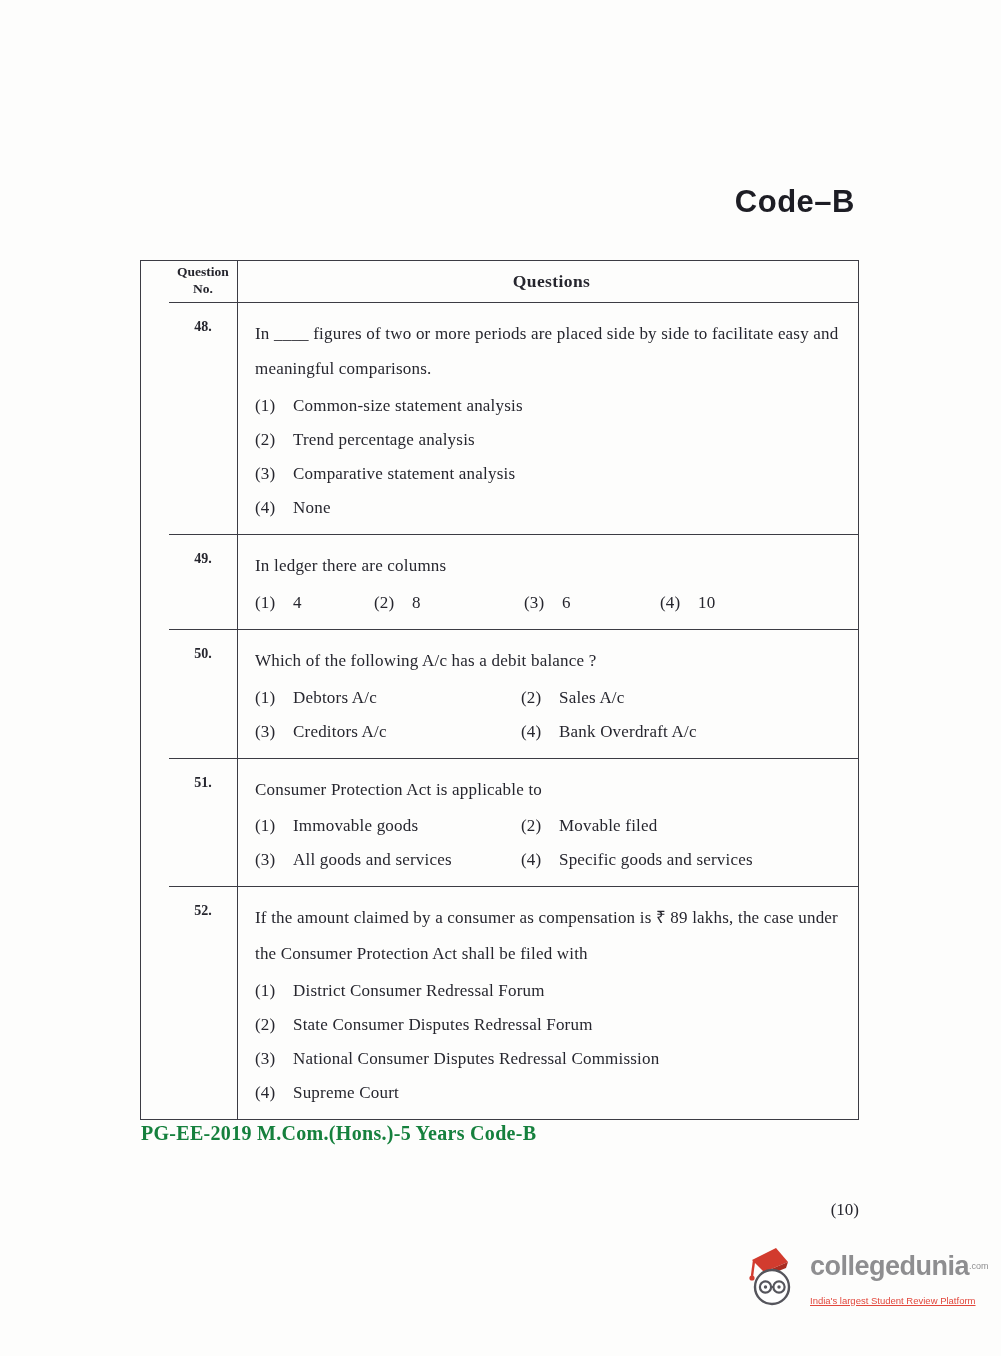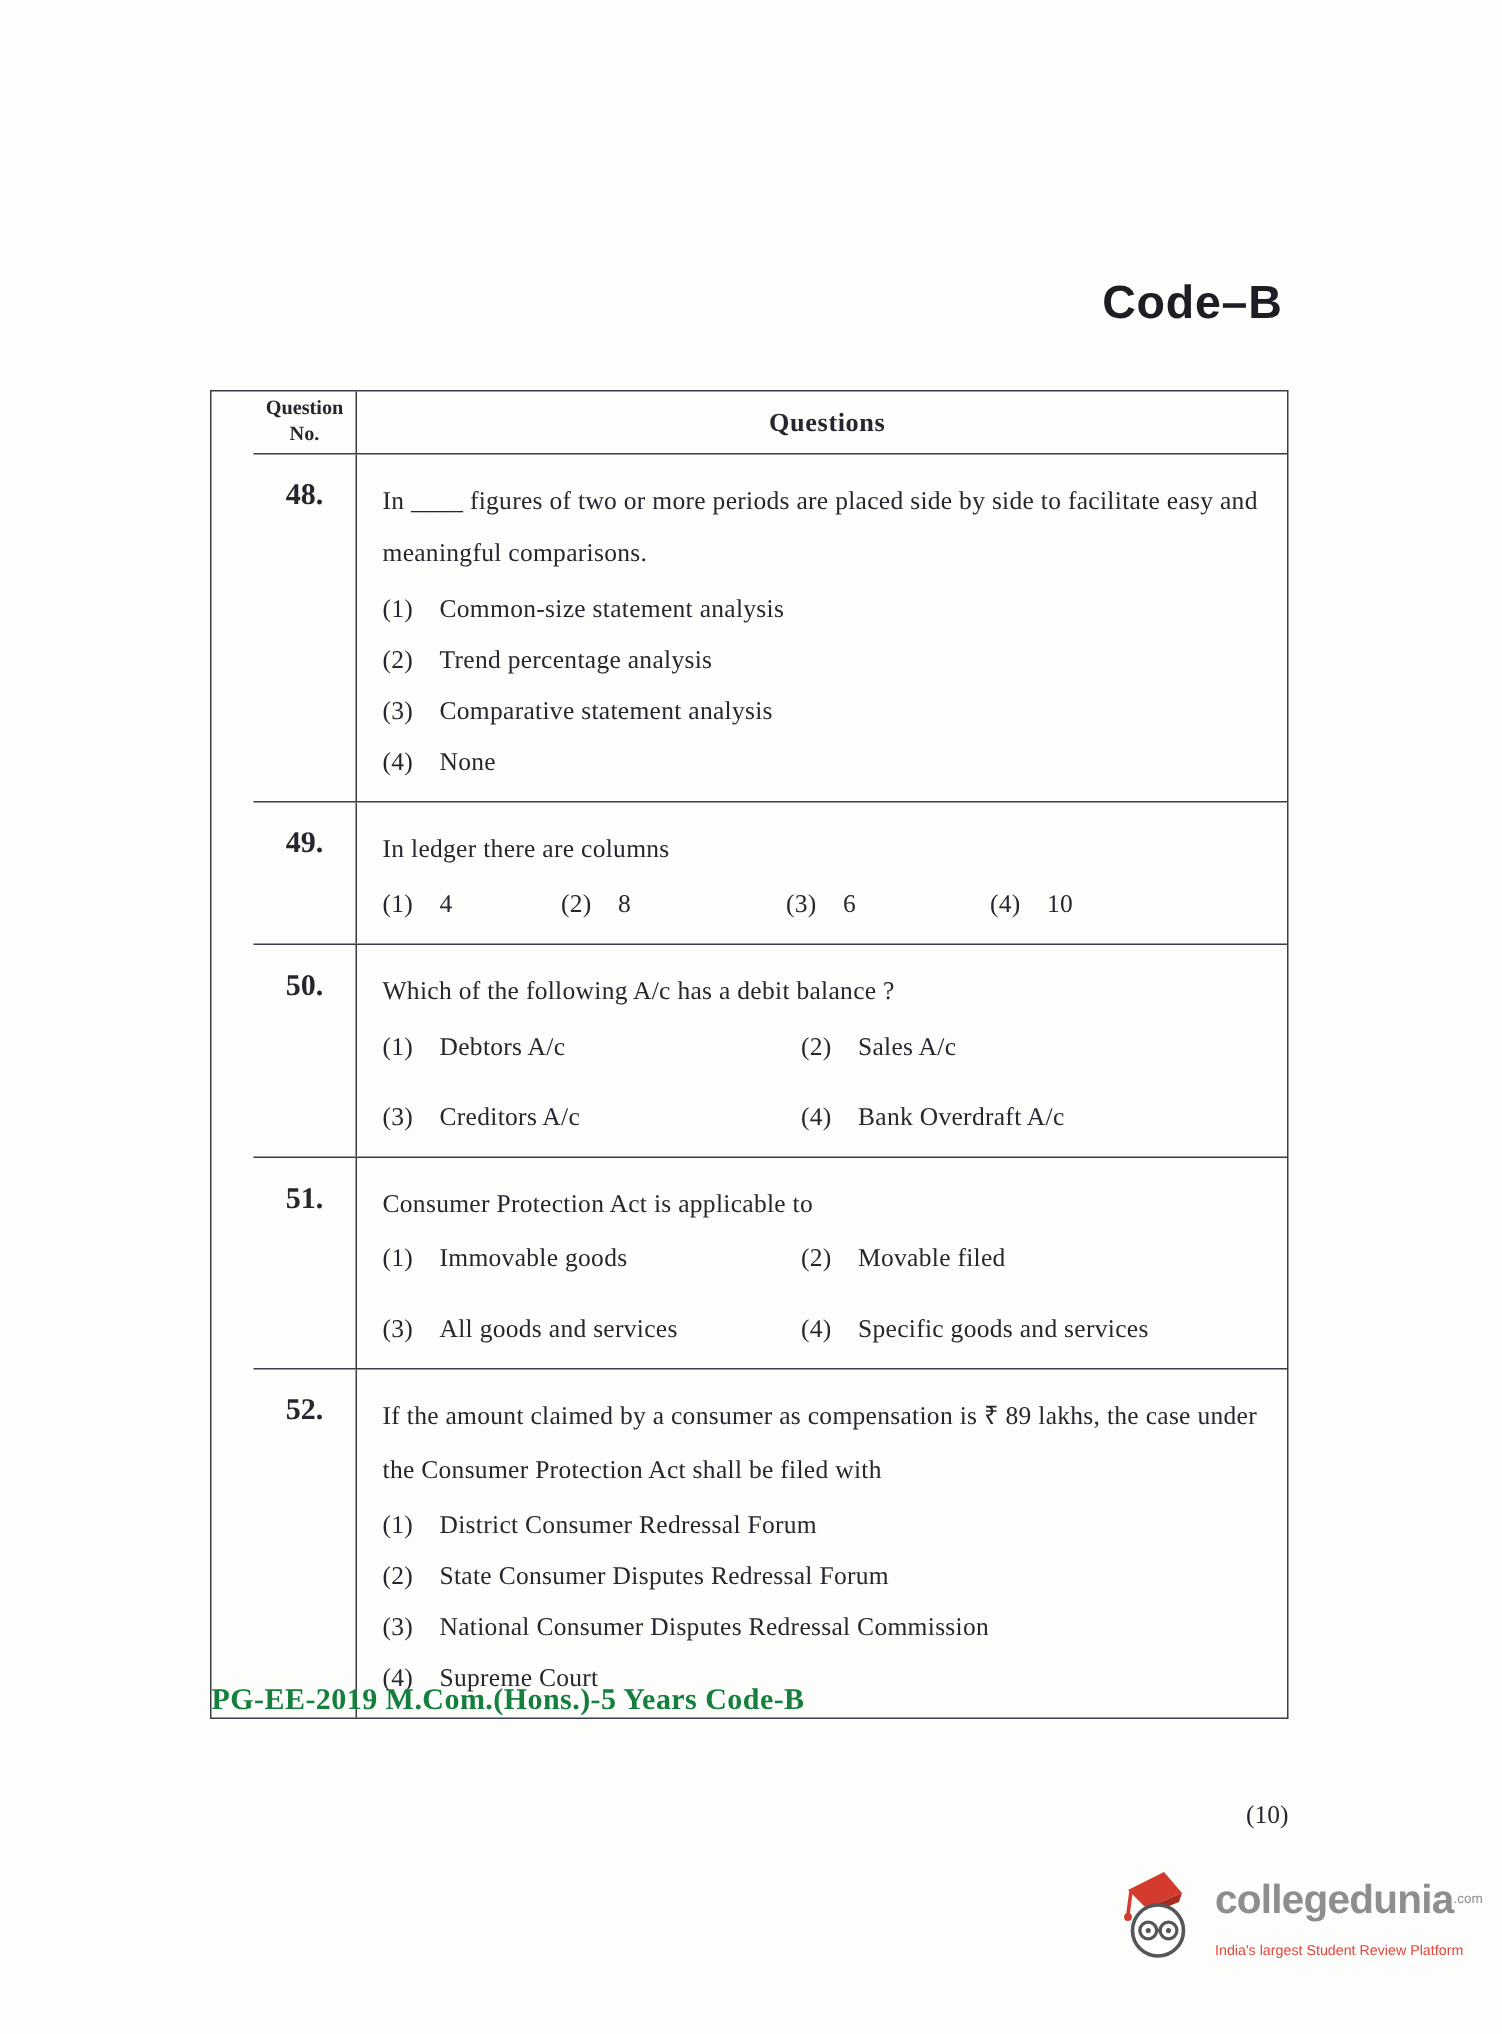--- a/index.html
+++ b/index.html
@@ -57,42 +57,41 @@
     font-weight: bold;
     text-align: center;
     display: flex;
     align-items: center;
     justify-content: center;
     letter-spacing: 0.4px;
   }
 
   .qrow .col-num {
     font-weight: bold;
-    font-size: 20px;
+    font-size: 14px;
     padding-top: 16px;
   }
   .qrow .col-q { padding-top: 13px; padding-bottom: 9px; }
 
   .stem {
     font-size: 17px;
     line-height: 2.1;
     letter-spacing: 0.2px;
   }
   .opts { margin-top: 2px; }
   .opt { font-size: 17px; line-height: 34px; letter-spacing: 0.2px; }
   .olabel { display: inline-block; min-width: 38px; }
 
   .opts.inline {
     display: grid;
     grid-template-columns: 119px 150px 136px auto;
   }
   .opts.grid2 {
     display: grid;
     grid-template-columns: 266px auto;
-    gap: 13px;
   }
 
   
   .footer-line {
     position: absolute;
     top: 1122px;
     left: 141px;
     font-size: 20px;
     font-weight: bold;
     letter-spacing: 0.3px;
@@ -130,20 +129,21 @@
     font-size: 9px;
     color: #8e8e90;
     vertical-align: super;
   }
   .tagline {
     font-family: "Liberation Sans", sans-serif;
     font-size: 9.5px;
     color: #e2473c;
     margin-top: 15px;
     white-space: nowrap;
+    text-decoration: underline;
   }
 </style>
 </head>
 <body>
 
 <div class="page">
 
   <div class="code-label">Code–B</div>
 
   <div class="qtable">

